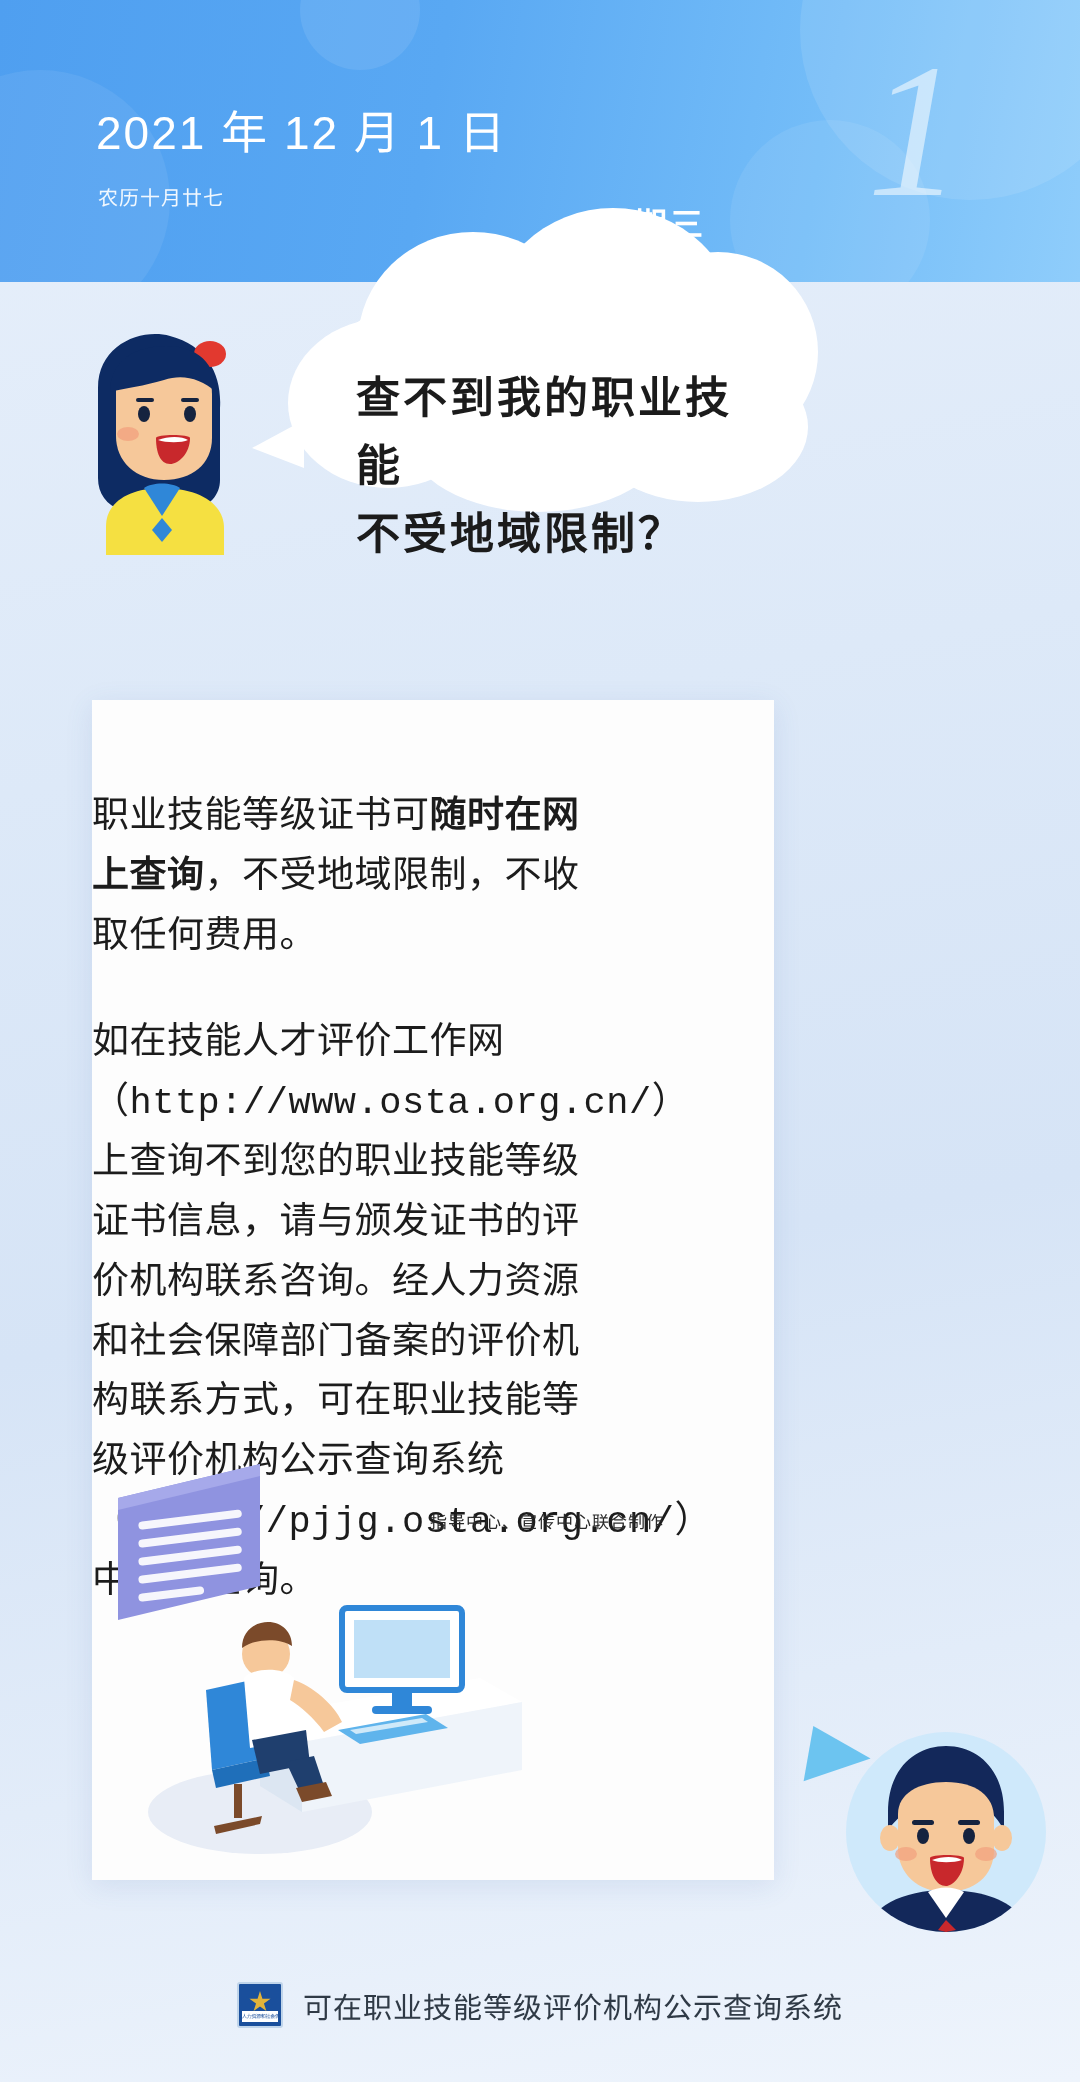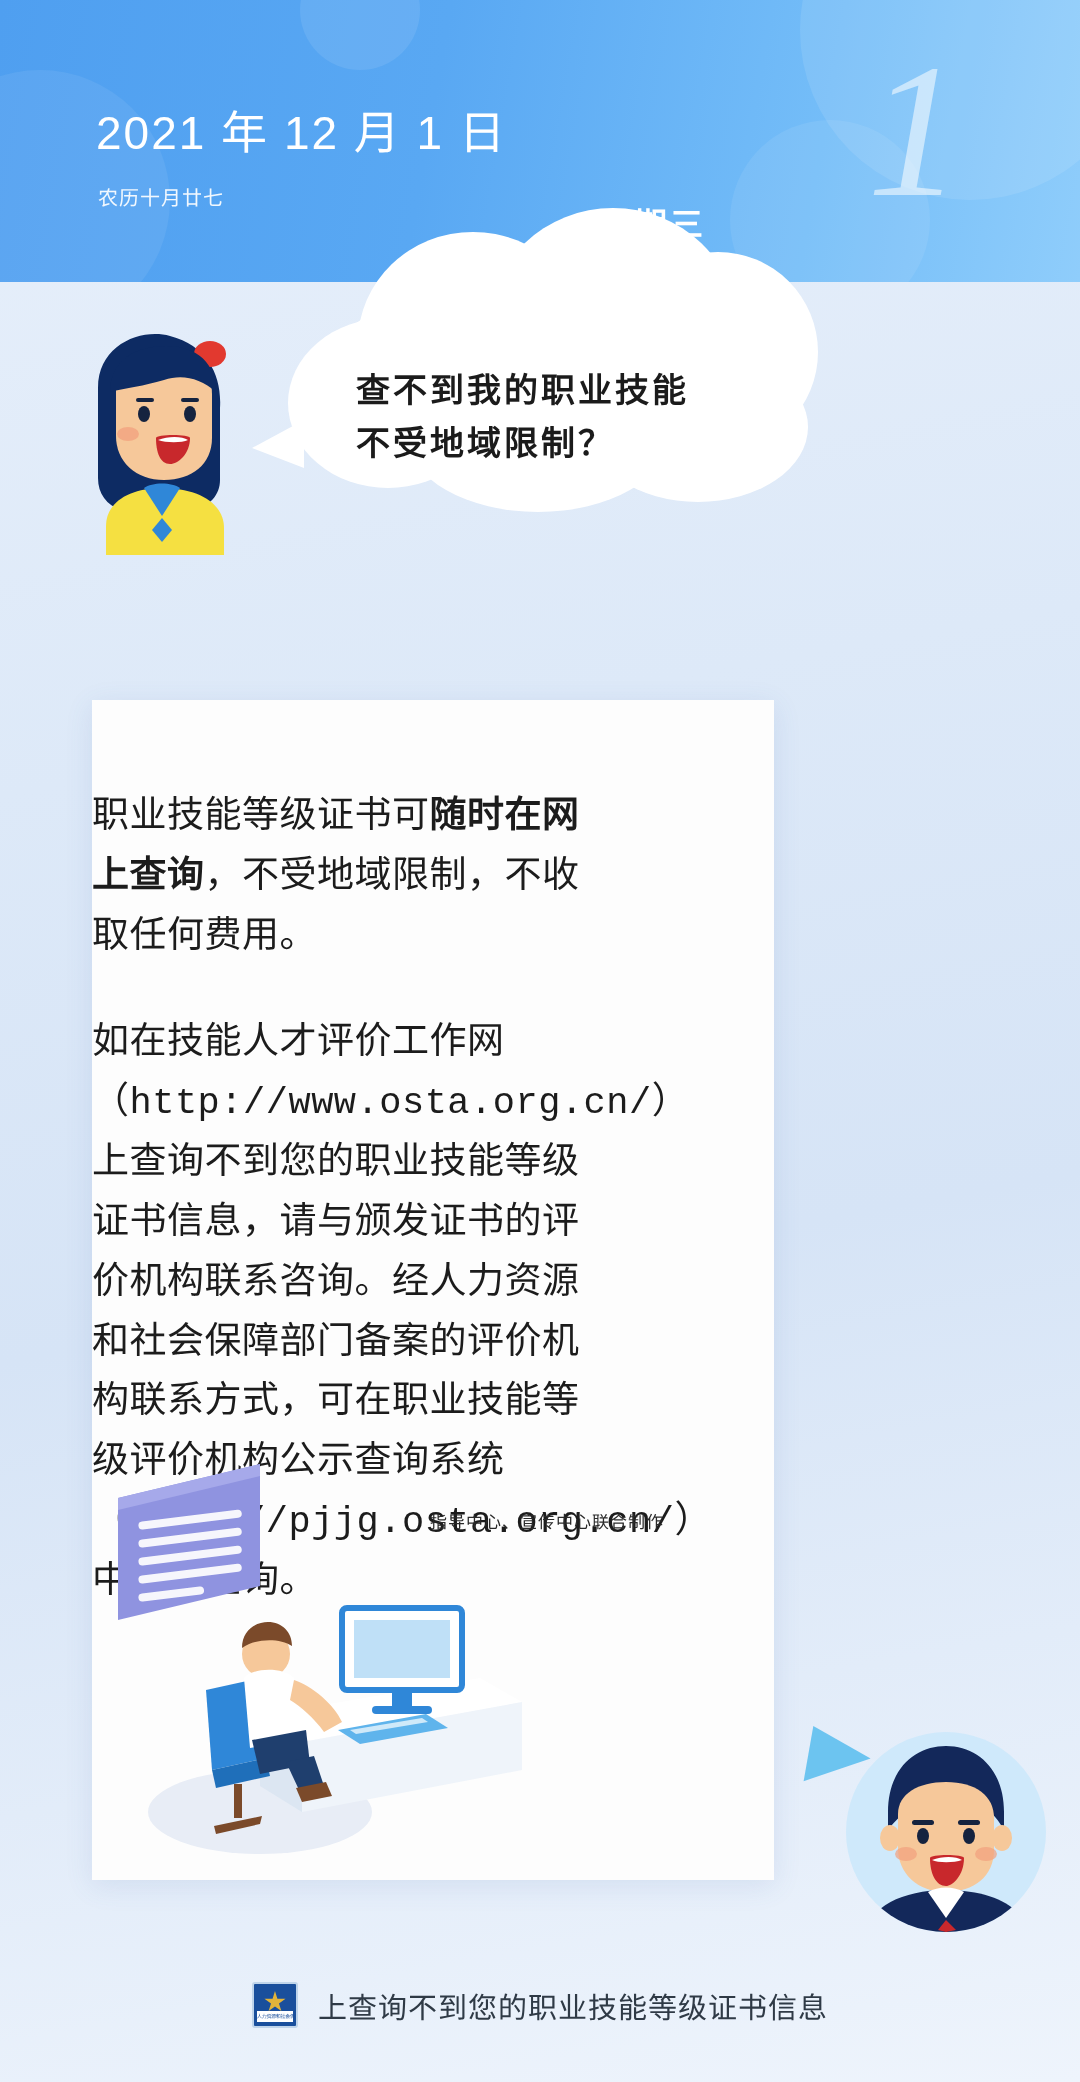--- a/index.html
+++ b/index.html
@@ -82,21 +82,21 @@
   .cloud-lobe {
     position: absolute;
     background: #ffffff;
     border-radius: 50%;
   }
   .cloud-text {
     position: absolute;
     left: 356px;
     top: 364px;
     width: 420px;
-    font-size: 34px;
+    font-size: 44px;
     line-height: 1.55;
     color: #1b1b1b;
     font-weight: 700;
     letter-spacing: 3px;
   }
   .cloud-tail {
     position: absolute;
     left: 252px; top: 420px;
     width: 0; height: 0;
     border-top: 28px solid transparent;
@@ -345,16 +345,16 @@
       <path d="M82 160 L100 186 L118 160 C108 154 92 154 82 160 Z" fill="#ffffff"></path>
       <path d="M100 188 L92 198 L100 200 L110 198 Z" fill="#c8282c"></path>
     </svg>
   </div>
 
   <div class="footer">
     <div class="footer-badge">
       <div class="emb"></div>
       <div class="bar">人力资源和社会保障部</div>
     </div>
-    <div class="footer-text">上查询不到您的职业技能等级证书信息</div>
+    <div class="footer-text">可在职业技能等级评价机构公示查询系统</div>
   </div>
 
 </div>
 
 </body></html>

